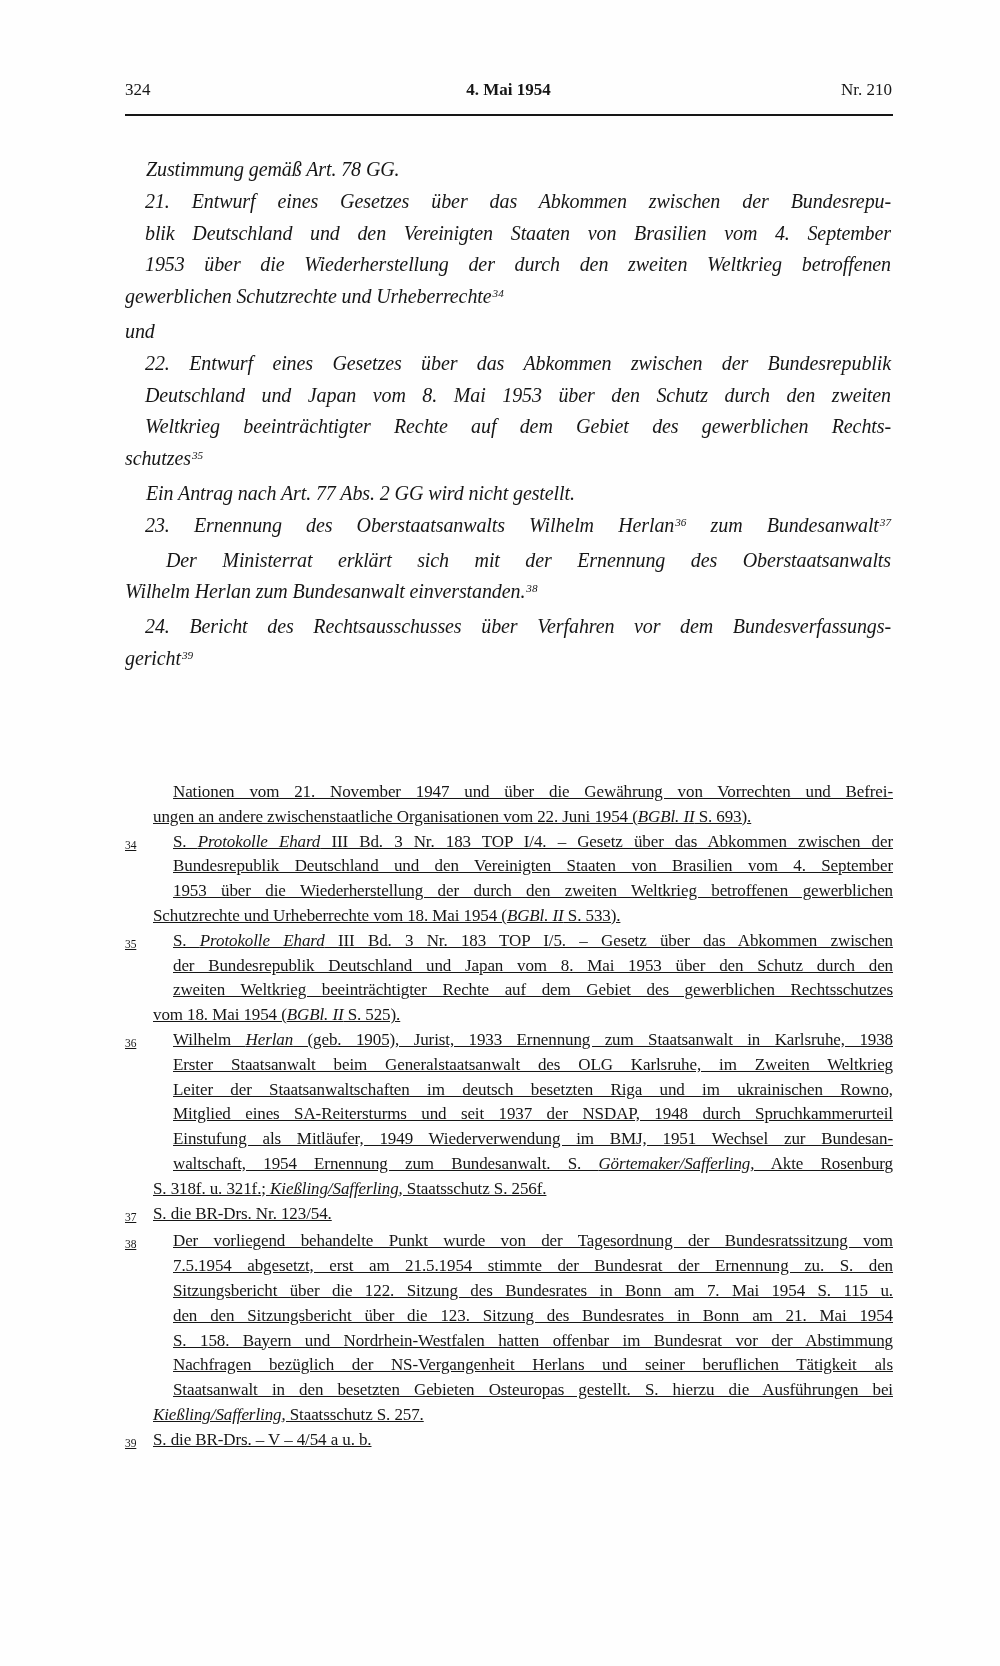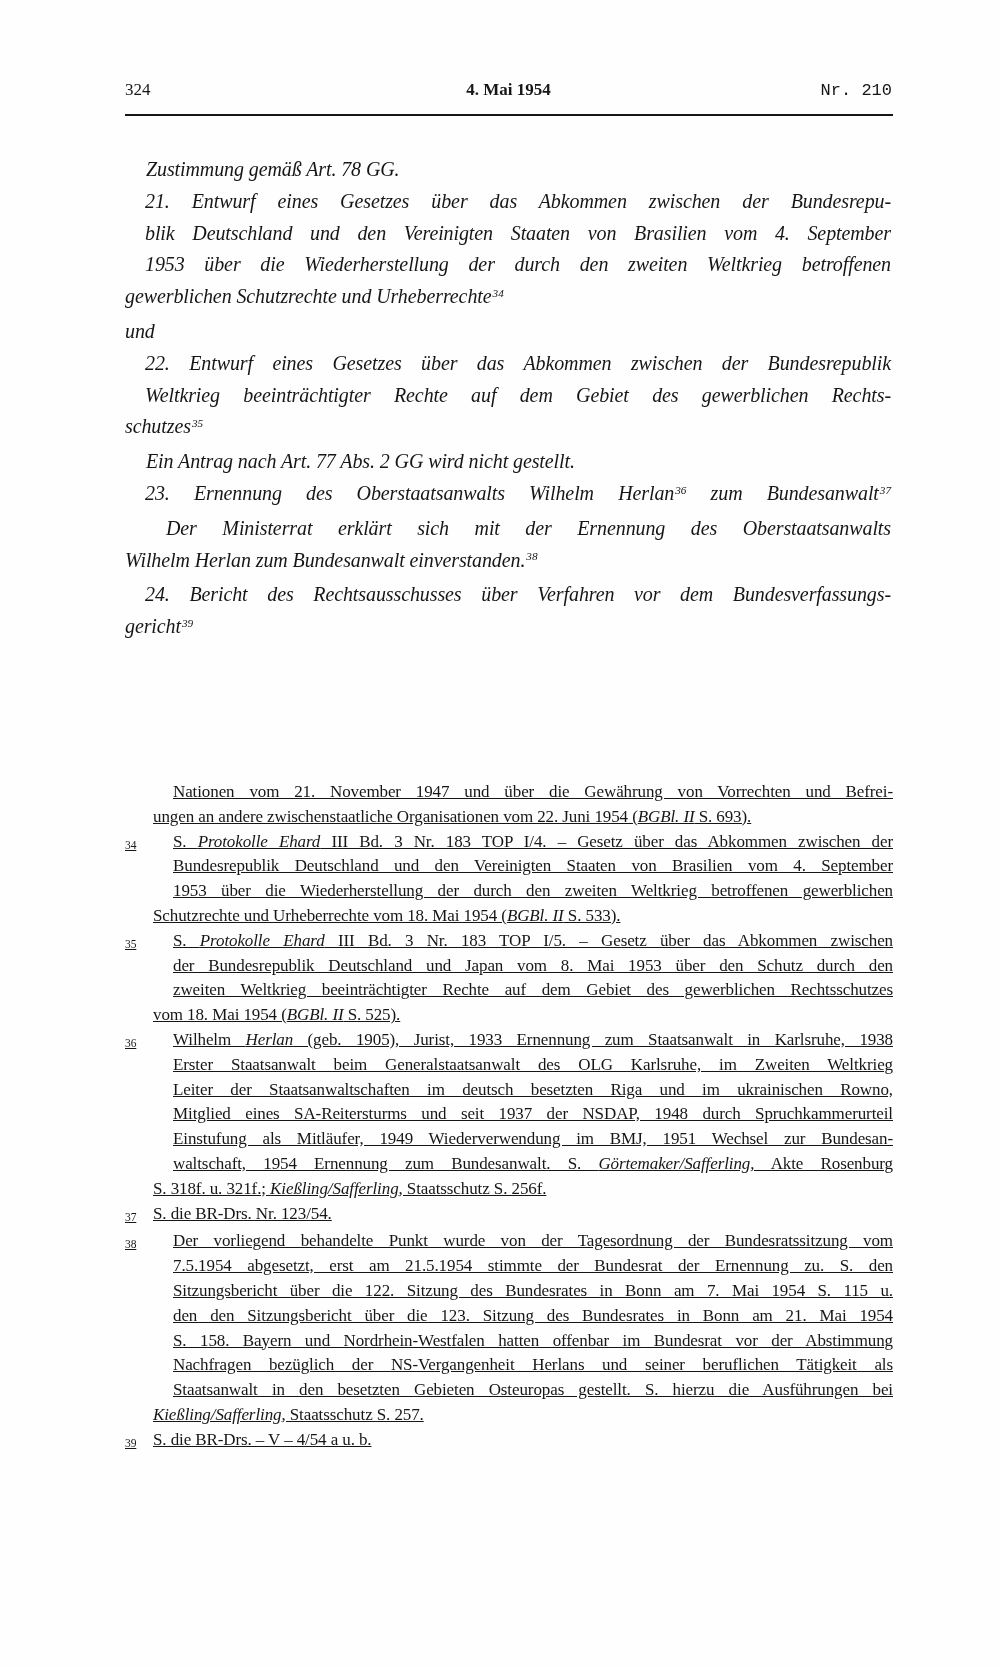--- a/index.html
+++ b/index.html
@@ -13,21 +13,21 @@
     overflow: hidden;
   }
   .header {
     position: absolute;
     top: 80px; left: 125px; width: 767px;
     display: flex; align-items: baseline;
     font-size: 17px;
   }
   .h-left  { width: 170px; text-align: left; }
   .h-center{ flex: 1; text-align: center; font-weight: bold; }
-  .h-right { width: 170px; text-align: right; font-family: Liberation Mono, monospace; }
+  .h-right { width: 170px; text-align: right; }
   .rule {
     position: absolute;
     top: 114px; left: 125px; width: 768px;
     border-top: 2px solid var(--ink, #161616);
   }
   .body-text {
     position: absolute;
     top: 154px; left: 125px; width: 766px;
     font-size: 20px;
     line-height: 31.8px;
@@ -76,20 +76,21 @@
   <div class="rule"></div>
 
   <div class="body-text">
       <div class="line ind"><span>Zustimmung gemäß Art. 78 GG.</span></div>
       <div class="line j"><span>21. Entwurf eines Gesetzes über das Abkommen zwischen der Bundesrepu-</span></div>
       <div class="line j"><span>blik Deutschland und den Vereinigten Staaten von Brasilien vom 4. September</span></div>
       <div class="line j"><span>1953 über die Wiederherstellung der durch den zweiten Weltkrieg betroffenen</span></div>
       <div class="line"><span>gewerblichen Schutzrechte und Urheberrechte</span><span class="sup">34</span></div>
       <div class="line"><span>und</span></div>
       <div class="line j"><span>22. Entwurf eines Gesetzes über das Abkommen zwischen der Bundesrepublik</span></div>
+      <div class="line j"><span>Deutschland und Japan vom 8. Mai 1953 über den Schutz durch den zweiten</span></div>
       <div class="line j"><span>Weltkrieg beeinträchtigter Rechte auf dem Gebiet des gewerblichen Rechts-</span></div>
       <div class="line"><span>schutzes</span><span class="sup">35</span></div>
       <div class="line ind"><span>Ein Antrag nach Art. 77 Abs. 2 GG wird nicht gestellt.</span></div>
       <div class="line j"><span>23. Ernennung des Oberstaatsanwalts Wilhelm Herlan</span><span class="sup">36</span><span> zum Bundesanwalt</span><span class="sup">37</span></div>
       <div class="line j ind"><span>Der Ministerrat erklärt sich mit der Ernennung des Oberstaatsanwalts</span></div>
       <div class="line"><span>Wilhelm Herlan zum Bundesanwalt einverstanden.</span><span class="sup">38</span></div>
       <div class="line j"><span>24. Bericht des Rechtsausschusses über Verfahren vor dem Bundesverfassungs-</span></div>
       <div class="line"><span>gericht</span><span class="sup">39</span></div>
     </div>
 

